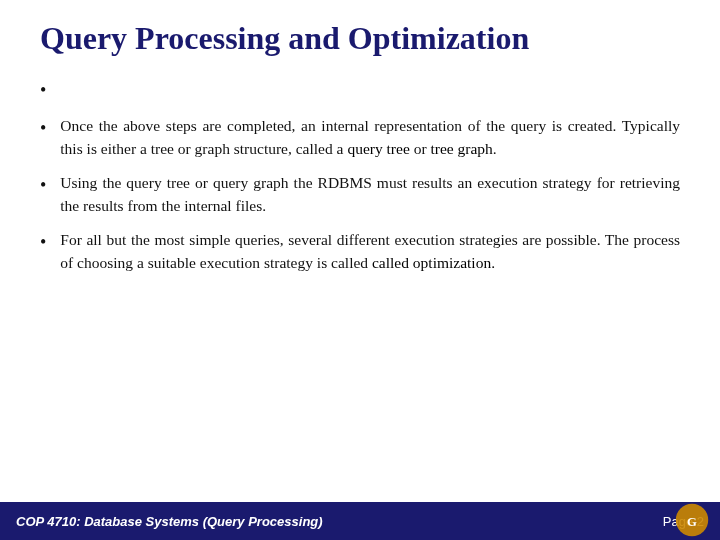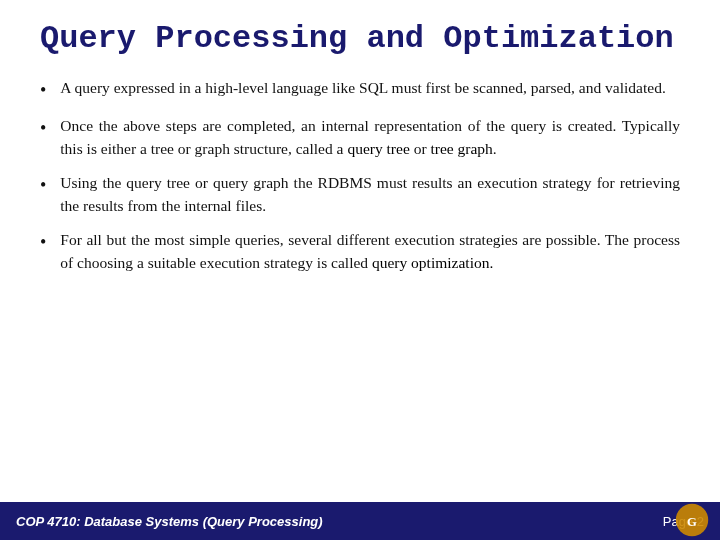--- a/index.html
+++ b/index.html
@@ -24,21 +24,21 @@
       padding: 20px 40px 10px 40px;
       display: flex;
       flex-direction: column;
     }
 
     .slide-title {
       font-size: 32px;
       font-weight: bold;
       color: #1a1a6e;
       margin-bottom: 20px;
-      font-family: Liberation Mono, monospace;
+      font-family: Liberation Serif, serif;
     }
 
     .bullet-list {
       list-style: none;
       display: flex;
       flex-direction: column;
       gap: 12px;
       flex: 1;
     }
 
@@ -108,43 +108,40 @@
 <body>
 
 <div class="slide">
   <div class="slide-content">
     <h1 class="slide-title">Query Processing and Optimization</h1>
 
     <ul class="bullet-list">
 
       <li class="bullet-item">
         <span class="bullet-dot">•</span>
-        <span class="bullet-text">
-          A query expressed in a high-level language like SQL must first be scanned, parsed, and validated.
-        </span>
       </li>
 
       <li class="bullet-item">
         <span class="bullet-dot">•</span>
         <span class="bullet-text">
           Once the above steps are completed, an internal representation of the query is created.  Typically this is either a tree or graph structure, called a <span class="highlight-orange">query tree</span> or <span class="highlight-orange">tree graph</span>.
         </span>
       </li>
 
       <li class="bullet-item">
         <span class="bullet-dot">•</span>
         <span class="bullet-text">
           Using the query tree or query graph the RDBMS must results an execution strategy for retrieving the results from the internal files.
         </span>
       </li>
 
       <li class="bullet-item">
         <span class="bullet-dot">•</span>
         <span class="bullet-text">
-          For all but the most simple queries, several different execution strategies are possible.  The process of choosing a suitable execution strategy is called <span class="highlight-orange">query optimization.</span>
+          For all but the most simple queries, several different execution strategies are possible.  The process of choosing a suitable execution strategy is called <span class="highlight-orange">called optimization.</span>
         </span>
       </li>
 
     </ul>
   </div>
 
   <div class="footer-wrapper">
     <div class="footer">
       <span class="footer-left">COP 4710: Database Systems (Query Processing)</span>
       <span class="footer-right">Page 2</span>

